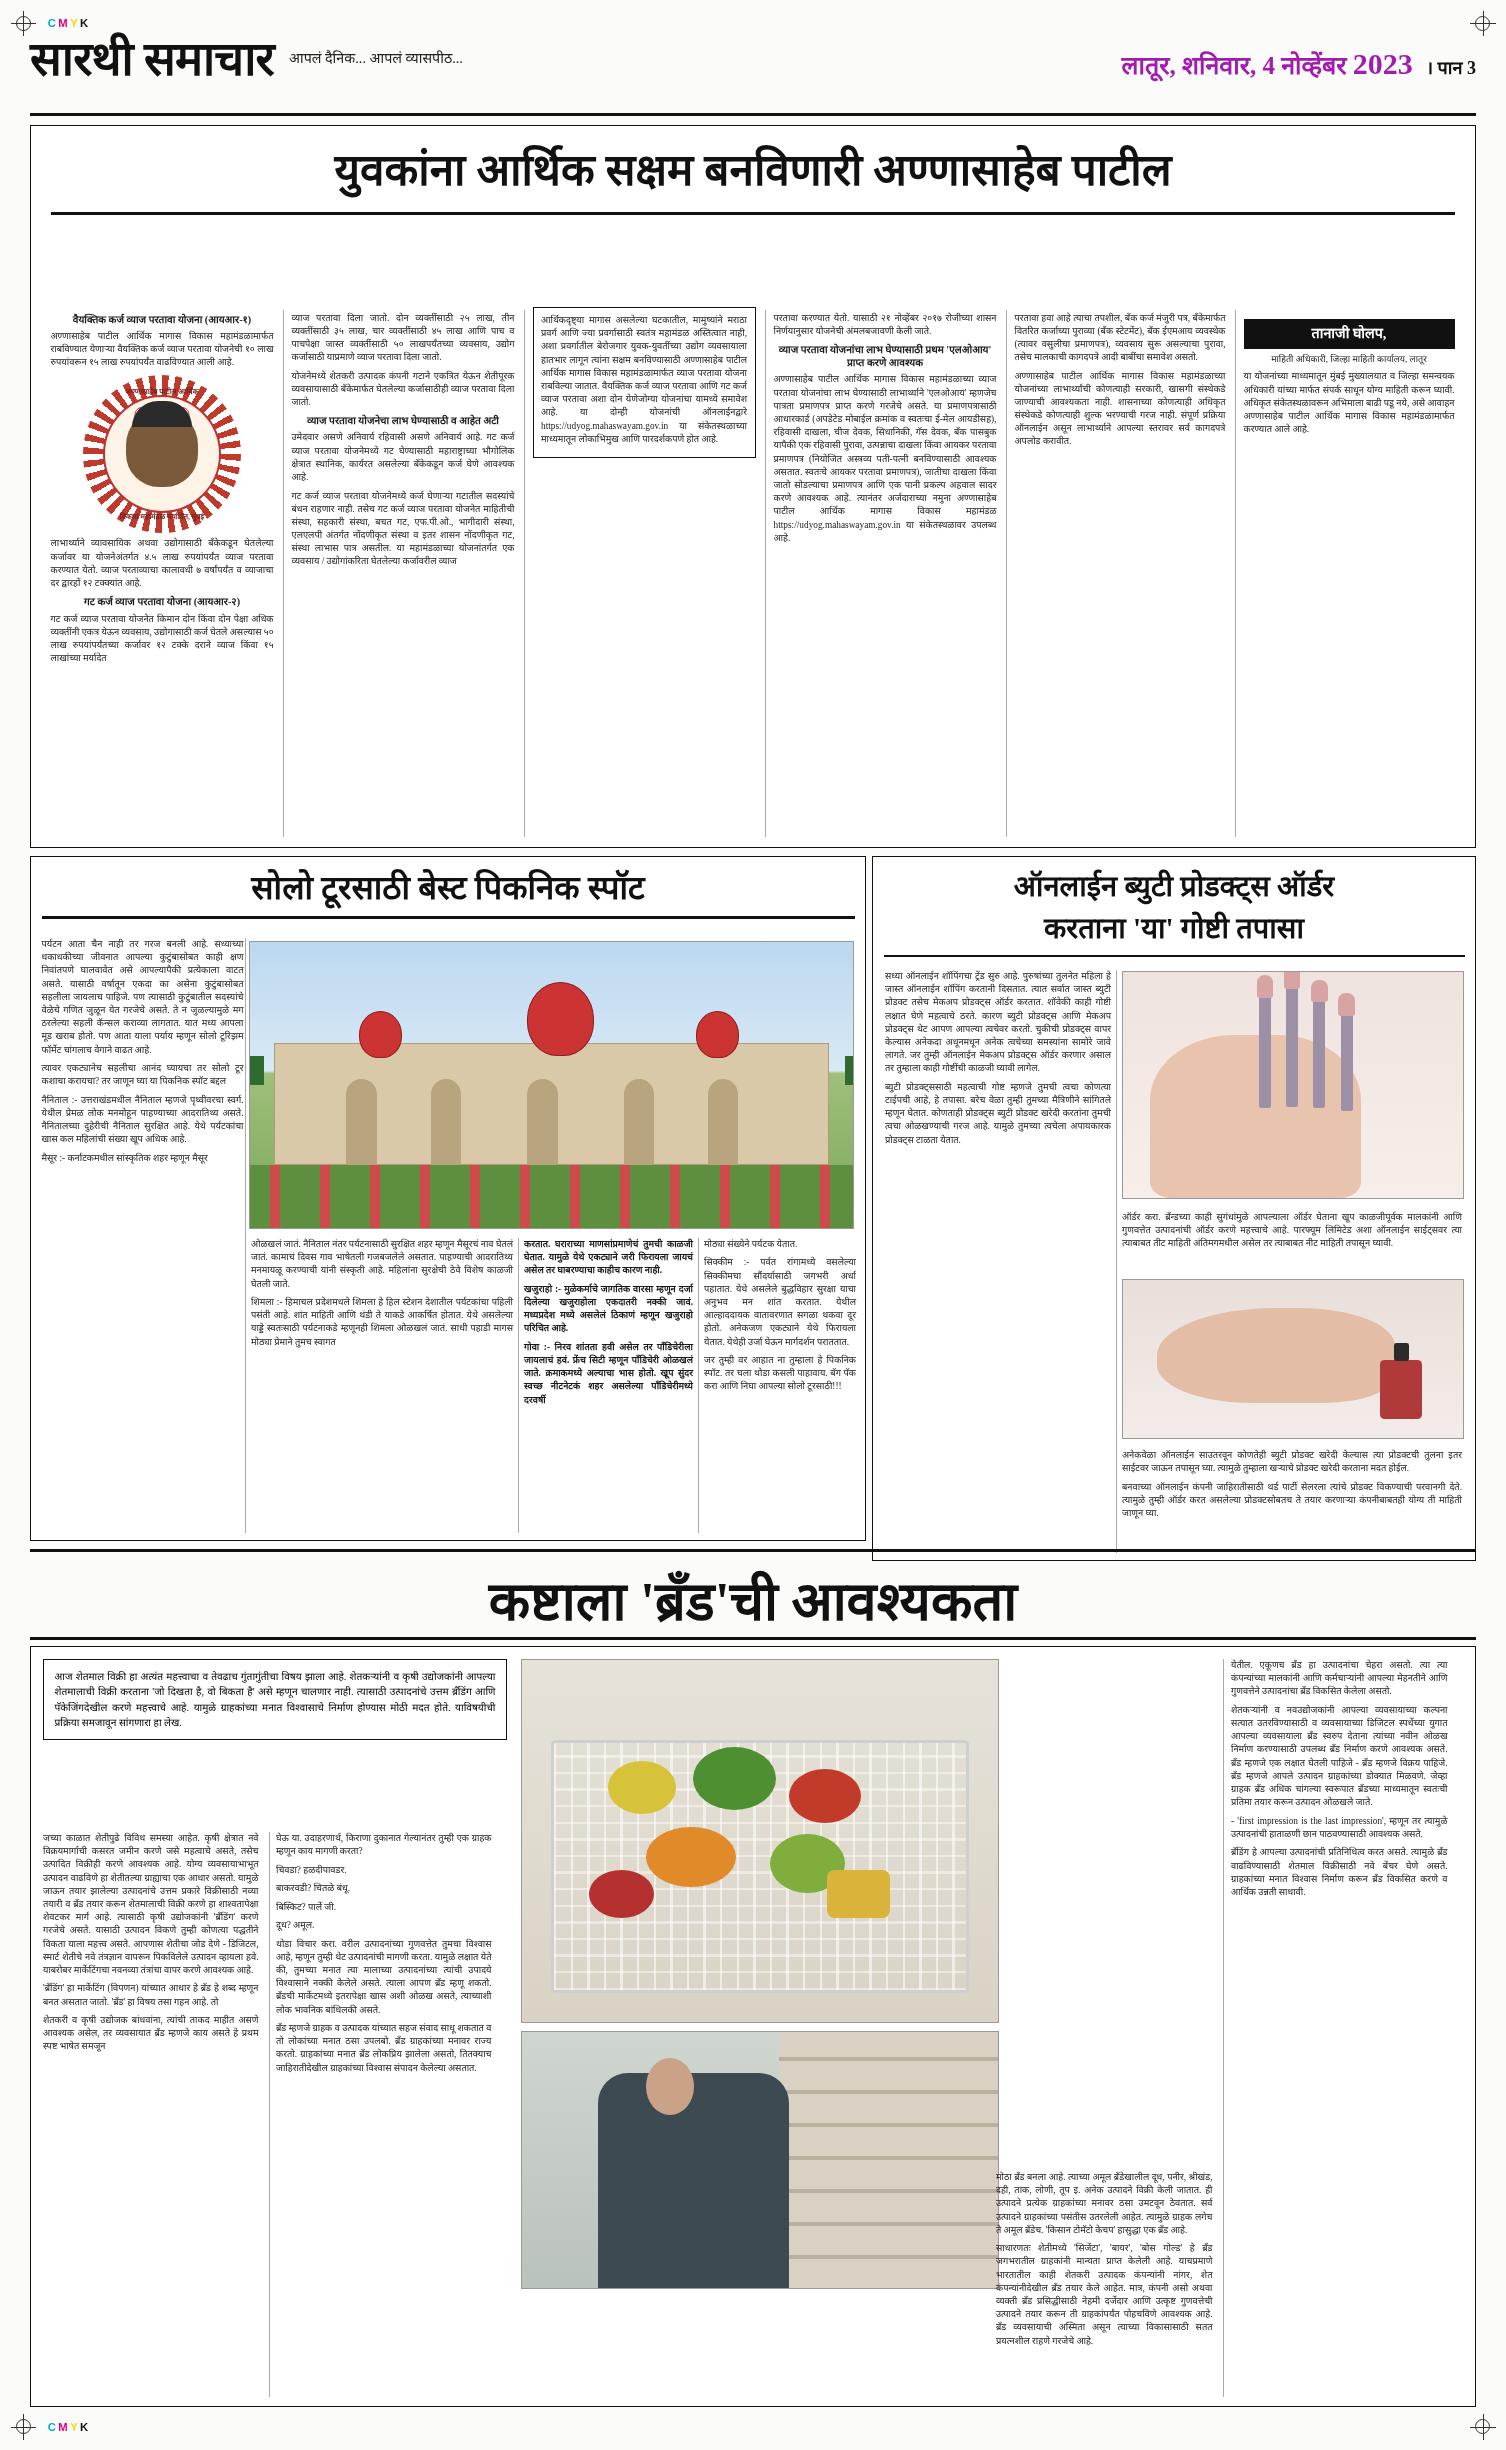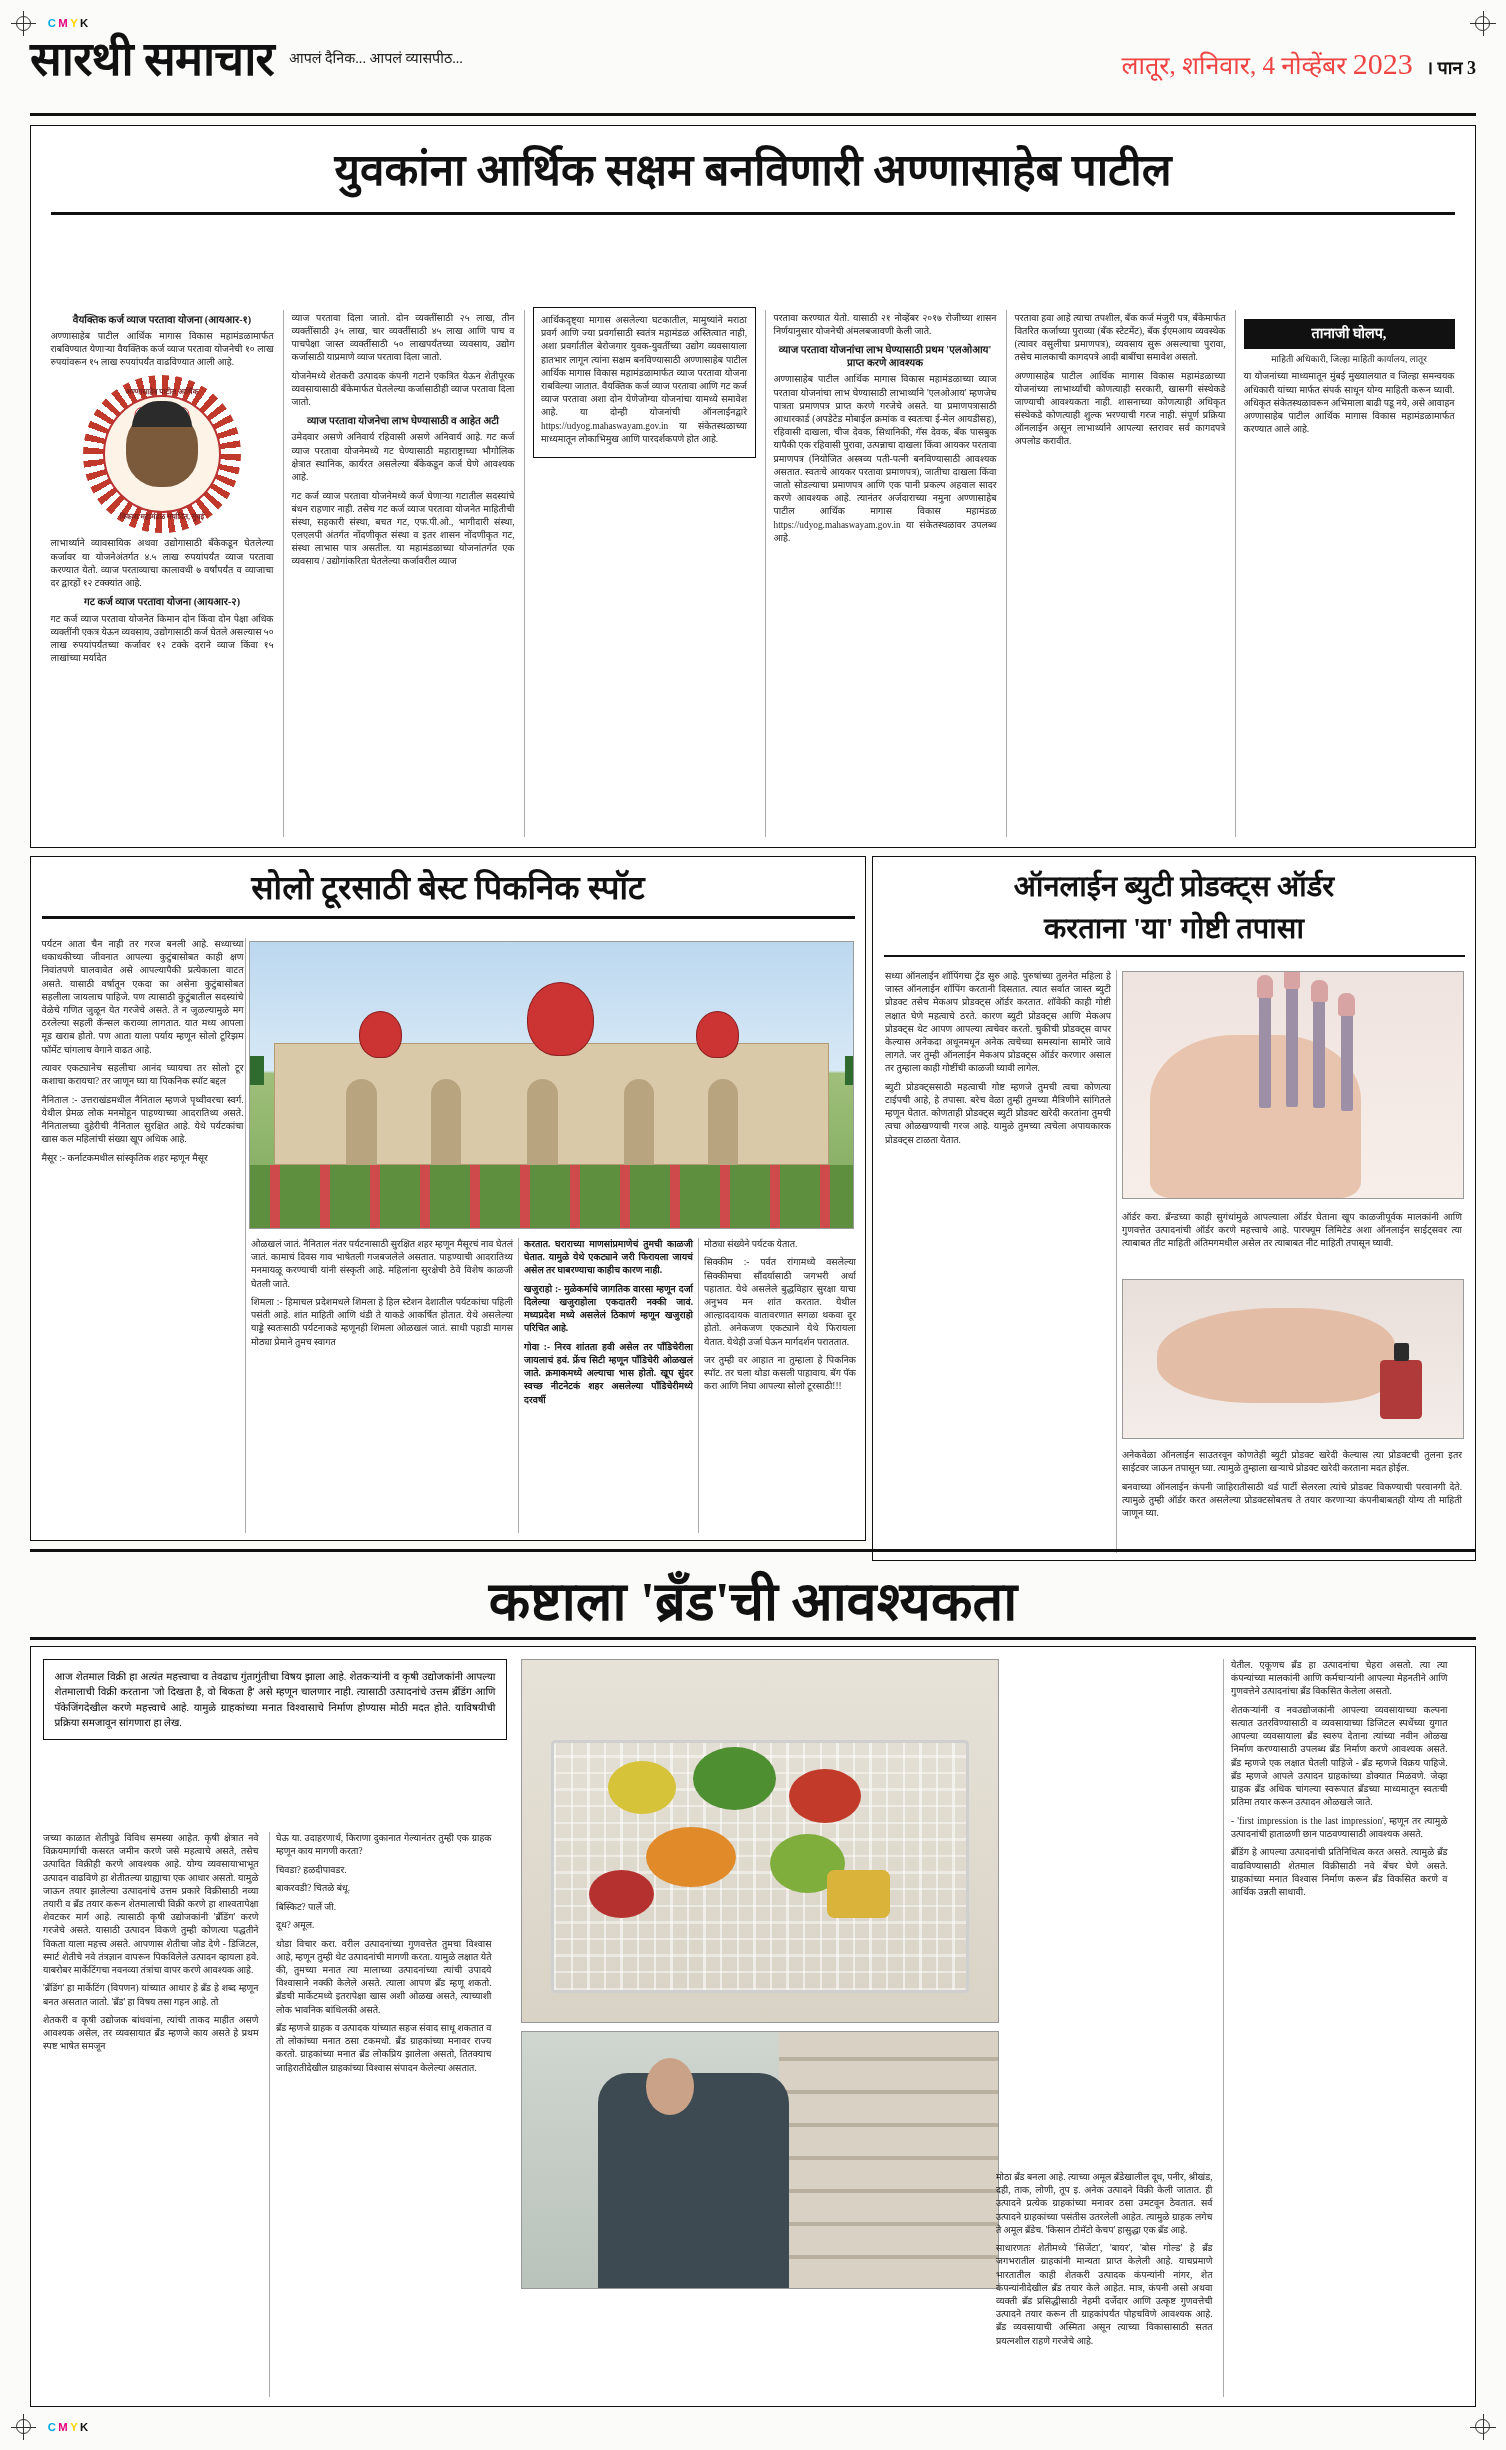--- a/index.html
+++ b/index.html
@@ -19,21 +19,21 @@
   .c-c{color:#00a9e0}.c-m{color:#e5007d}.c-y{color:#ffd400}.c-k{color:#111}
 
   
   .masthead{position:absolute;left:30px;top:36px;right:30px;height:72px;}
   .mast-title{
     font-family:"Liberation Serif",serif;font-weight:bold;font-size:47px;line-height:1;
     letter-spacing:-0.8px;color:#111;display:inline-block;vertical-align:middle;
   }
   .mast-sub{display:inline-block;vertical-align:middle;font-size:14.3px;color:#222;margin-left:12px;padding-bottom:4.5px;}
   .mast-right{position:absolute;right:0;top:10.5px;text-align:right;}
-  .mast-date{font-size:25px;font-weight:normal;color:#ef4444;display:inline-block;}
+  .mast-date{font-size:25px;font-weight:bold;color:#a21caf;display:inline-block;}
   .mast-date .yr{font-size:30px;}
   .mast-page{font-size:18px;font-weight:bold;margin-left:10.5px;display:inline-block;color:#111;}
   .rule-thick{position:absolute;left:30px;right:30px;top:113px;height:3px;background:#111;}
 
   
   .box{position:absolute;border:1.5px solid #111;box-sizing:border-box;background:#fff;}
   .hl{font-family:"Liberation Serif",serif;font-weight:bold;color:#111;}
   .body-txt{font-size:9.3px;line-height:1.42;text-align:justify;color:#1a1a1a;}
   .body-txt p{margin:0 0 5.3px 0;}
   .subhead{font-size:10.2px;font-weight:bold;text-align:center;margin:1.5px 0 3.8px;line-height:1.3;}
@@ -335,21 +335,21 @@
         <p>'ब्रँडिंग' हा मार्केटिंग (विपणन) यांच्यात आधार हे ब्रँड हे शब्द म्हणून बनत असतात जातो. 'ब्रँड' हा विषय तसा गहन आहे. तो</p>
         <p>शेतकरी व कृषी उद्योजक बांधवांना, त्यांची ताकद माहीत असणे आवश्यक असेल, तर व्यवसायात ब्रँड म्हणजे काय असते हे प्रथम स्पष्ट भाषेत समजून</p>
       </div>
       <div class="bc bc2 body-txt">
         <p>घेऊ या. उदाहरणार्थ, किराणा दुकानात गेल्यानंतर तुम्ही एक ग्राहक म्हणून काय मागणी करता?</p>
         <p>चिवडा? हळदीपावडर.</p>
         <p>बाकरवडी? चितळे बंधू.</p>
         <p>बिस्किट? पार्ले जी.</p>
         <p>दूध? अमूल.</p>
         <p>थोडा विचार करा. वरील उत्पादनांच्या गुणवत्तेत तुमचा विश्वास आहे, म्हणून तुम्ही थेट उत्पादनांची मागणी करता. यामुळे लक्षात येते की, तुमच्या मनात त्या मालाच्या उत्पादनांच्या त्यांची उपादये विश्वासाने नक्की केलेले असते. त्याला आपण ब्रँड म्हणू शकतो. ब्रँडची मार्केटमध्ये इतरापेक्षा खास अशी ओळख असते, त्याच्याशी लोक भावनिक बांधिलकी असते.</p>
-        <p>ब्रँड म्हणजे ग्राहक व उत्पादक यांच्यात सहज संवाद साधू शकतात व तो लोकांच्या मनात ठसा टकमधो. ब्रँड ग्राहकांच्या मनावर राज्य करतो. ग्राहकांच्या मनात ब्रँड लोकप्रिय झालेला असतो, तितक्याच जाहिरातीदेखील ग्राहकांच्या विश्वास संपादन केलेल्या असतात.</p>
+        <p>ब्रँड म्हणजे ग्राहक व उत्पादक यांच्यात सहज संवाद साधू शकतात व तो लोकांच्या मनात ठसा उपलबो. ब्रँड ग्राहकांच्या मनावर राज्य करतो. ग्राहकांच्या मनात ब्रँड लोकप्रिय झालेला असतो, तितक्याच जाहिरातीदेखील ग्राहकांच्या विश्वास संपादन केलेल्या असतात.</p>
         <p></p>
       </div>
     </div>
 
     <div class="mid-photo-col">
       <div class="photo cart" style="position:absolute;left:0;top:0;width:476px;height:362px;">
         <div class="mesh"></div>
         <div class="veg" style="left:18%;top:28%;width:68px;height:53px;background:#d6c33a;"></div>
         <div class="veg" style="left:36%;top:24%;width:83px;height:63px;background:#4e8f32;"></div>
         <div class="veg" style="left:56%;top:30%;width:72px;height:54px;background:#c23a2a;"></div>

